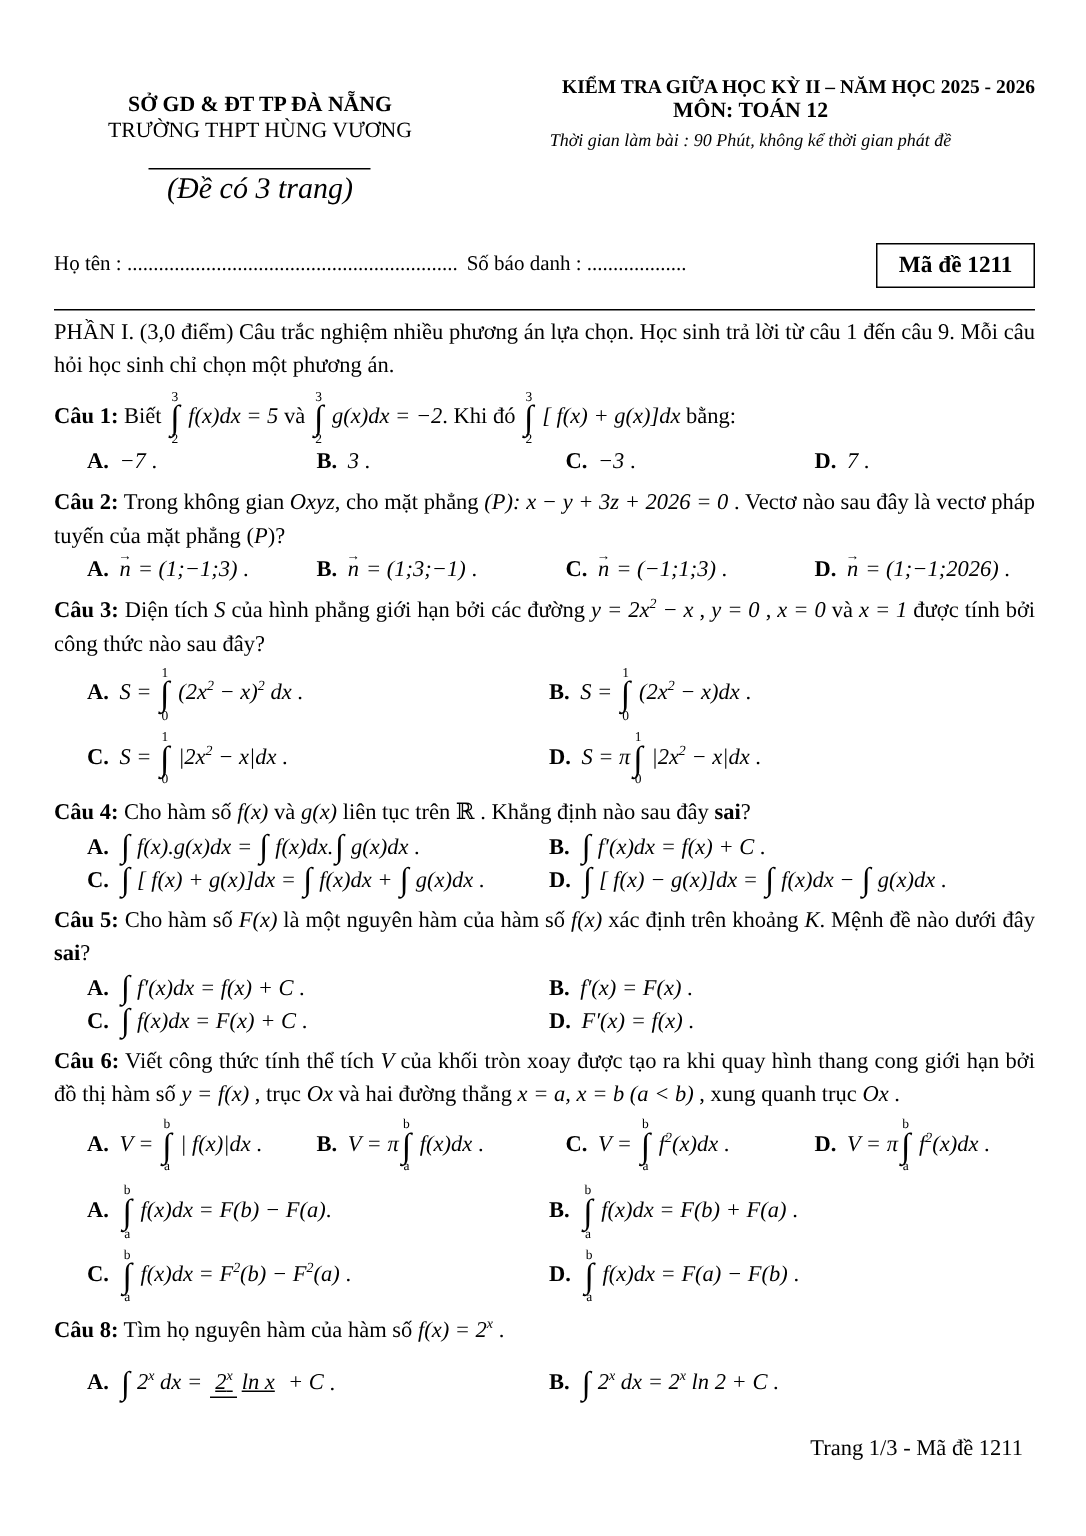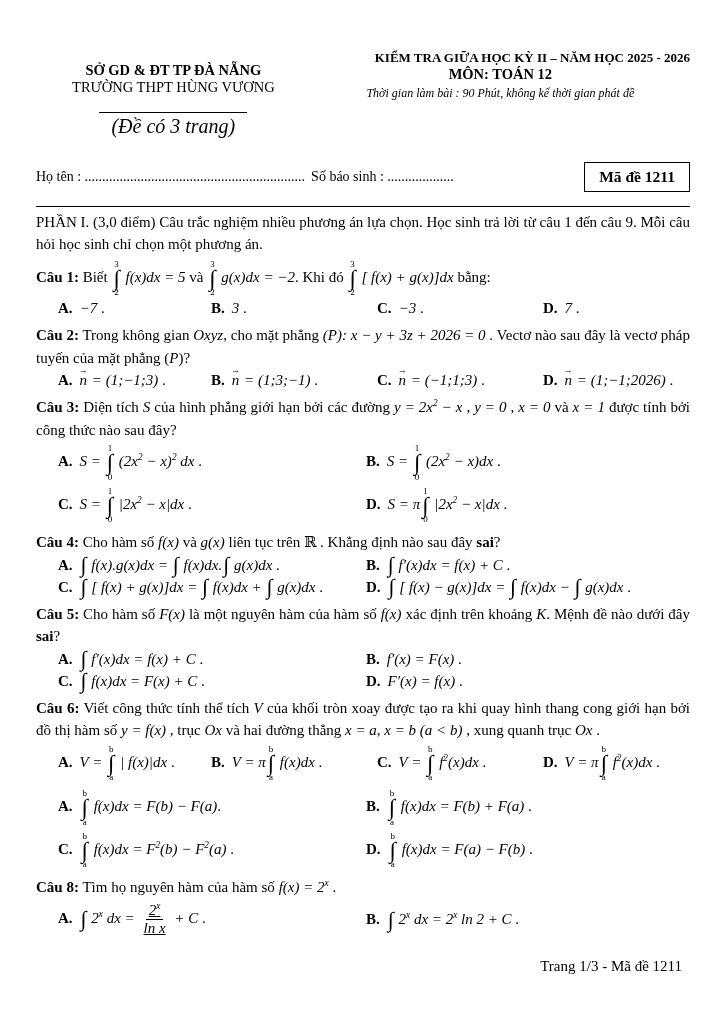--- a/index.html
+++ b/index.html
@@ -35,21 +35,21 @@
   .opts.c2{grid-template-columns:302px 1fr;}
   .opt{white-space:nowrap;}
   .opt b{margin-right:7px;}
   
   .m{font-family:"Liberation Serif","DejaVu Serif",serif;font-style:italic;}
   .m sup,.m sub{font-size:0.62em;line-height:0;}
   .isym{font-size:1.45em;font-style:normal;line-height:0;vertical-align:-0.12em;padding:0 1px;}
   .int{display:inline-flex;flex-direction:column;align-items:center;vertical-align:middle;line-height:1;margin:0 2px;}
   .int .lim{font-size:9px;font-style:normal;line-height:1;}
   .int .sign{font-size:23px;font-style:normal;line-height:0.85;}
-  .frac{display:inline-flex;flex-direction:column;align-items:center;vertical-align:middle;margin:0 2px;line-height:1.15;text-decoration:underline;}
+  .frac{display:inline-flex;flex-direction:row;align-items:center;vertical-align:middle;margin:12px 2px;line-height:1.15;text-decoration:underline;}
   .frac .num{border-bottom:1px solid #000;padding:0 3px;}
   .frac .den{padding:0 3px;}
   .vec{display:inline-block;position:relative;margin-right:1px;}
   .vec::after{content:"\2192";position:absolute;left:50%;transform:translateX(-50%);top:-0.8em;font-size:0.6em;font-style:normal;}
   
   .footer{position:absolute;right:42px;top:958px;font-size:15px;}
 </style>
 </head>
 <body>
 
@@ -65,21 +65,21 @@
     </div>
     <div class="h-right">
       <div class="hr1">KIỂM TRA GIỮA HỌC KỲ II – NĂM HỌC 2025 - 2026</div>
       <div class="hr2">MÔN: TOÁN 12</div>
       <div class="hr3">Thời gian làm bài : 90 Phút,  không kể thời gian phát đề</div>
     </div>
   </div>
 
   <div class="name-row">
     <span class="lbl">Họ tên : ...............................................................</span>
-    <span class="lbl lbl2">Số báo sinh : ...................</span>
+    <span class="lbl lbl2">Số báo danh : ...................</span>
     <div class="code-box">
       <span>Mã đề 1211</span>
     </div>
   </div>
 
   <hr class="rule">
 
   <p class="part-heading">PHẦN I. (3,0 điểm) Câu trắc nghiệm nhiều phương án lựa chọn. Học sinh trả lời từ câu 1 đến câu 9. Mỗi câu hỏi học sinh chỉ chọn một phương án.</p>
 
   <div id="questions-container">

